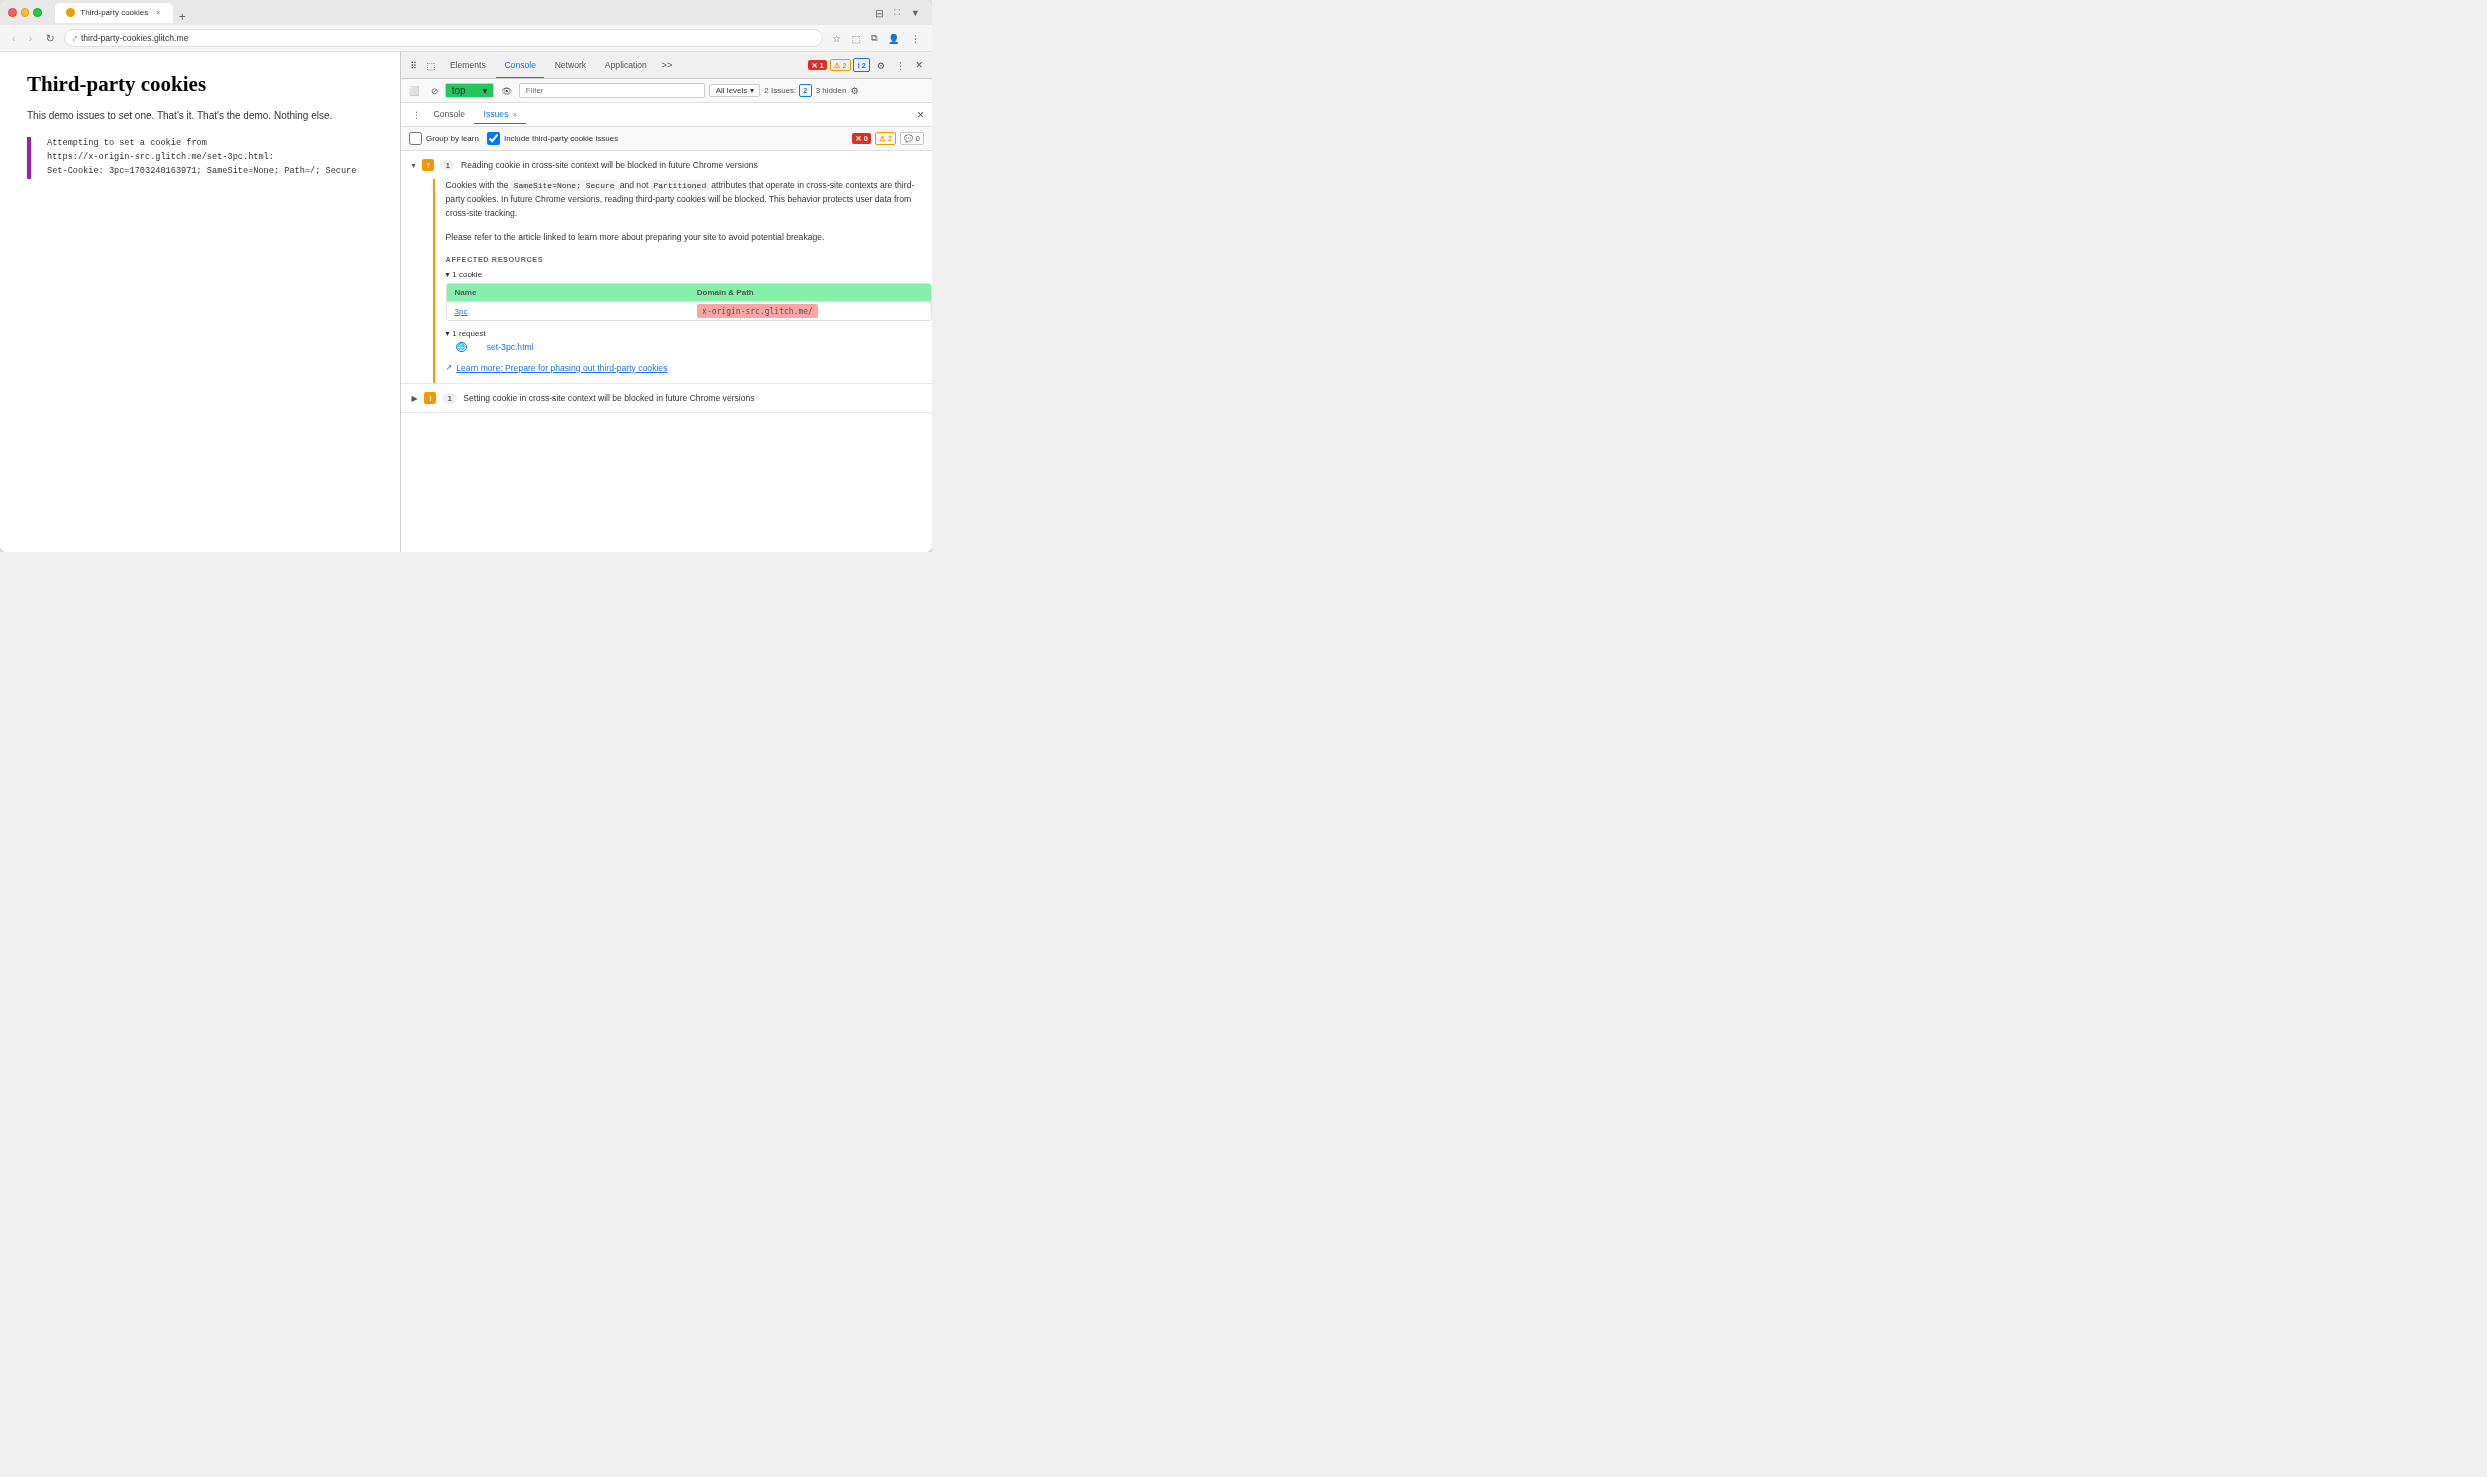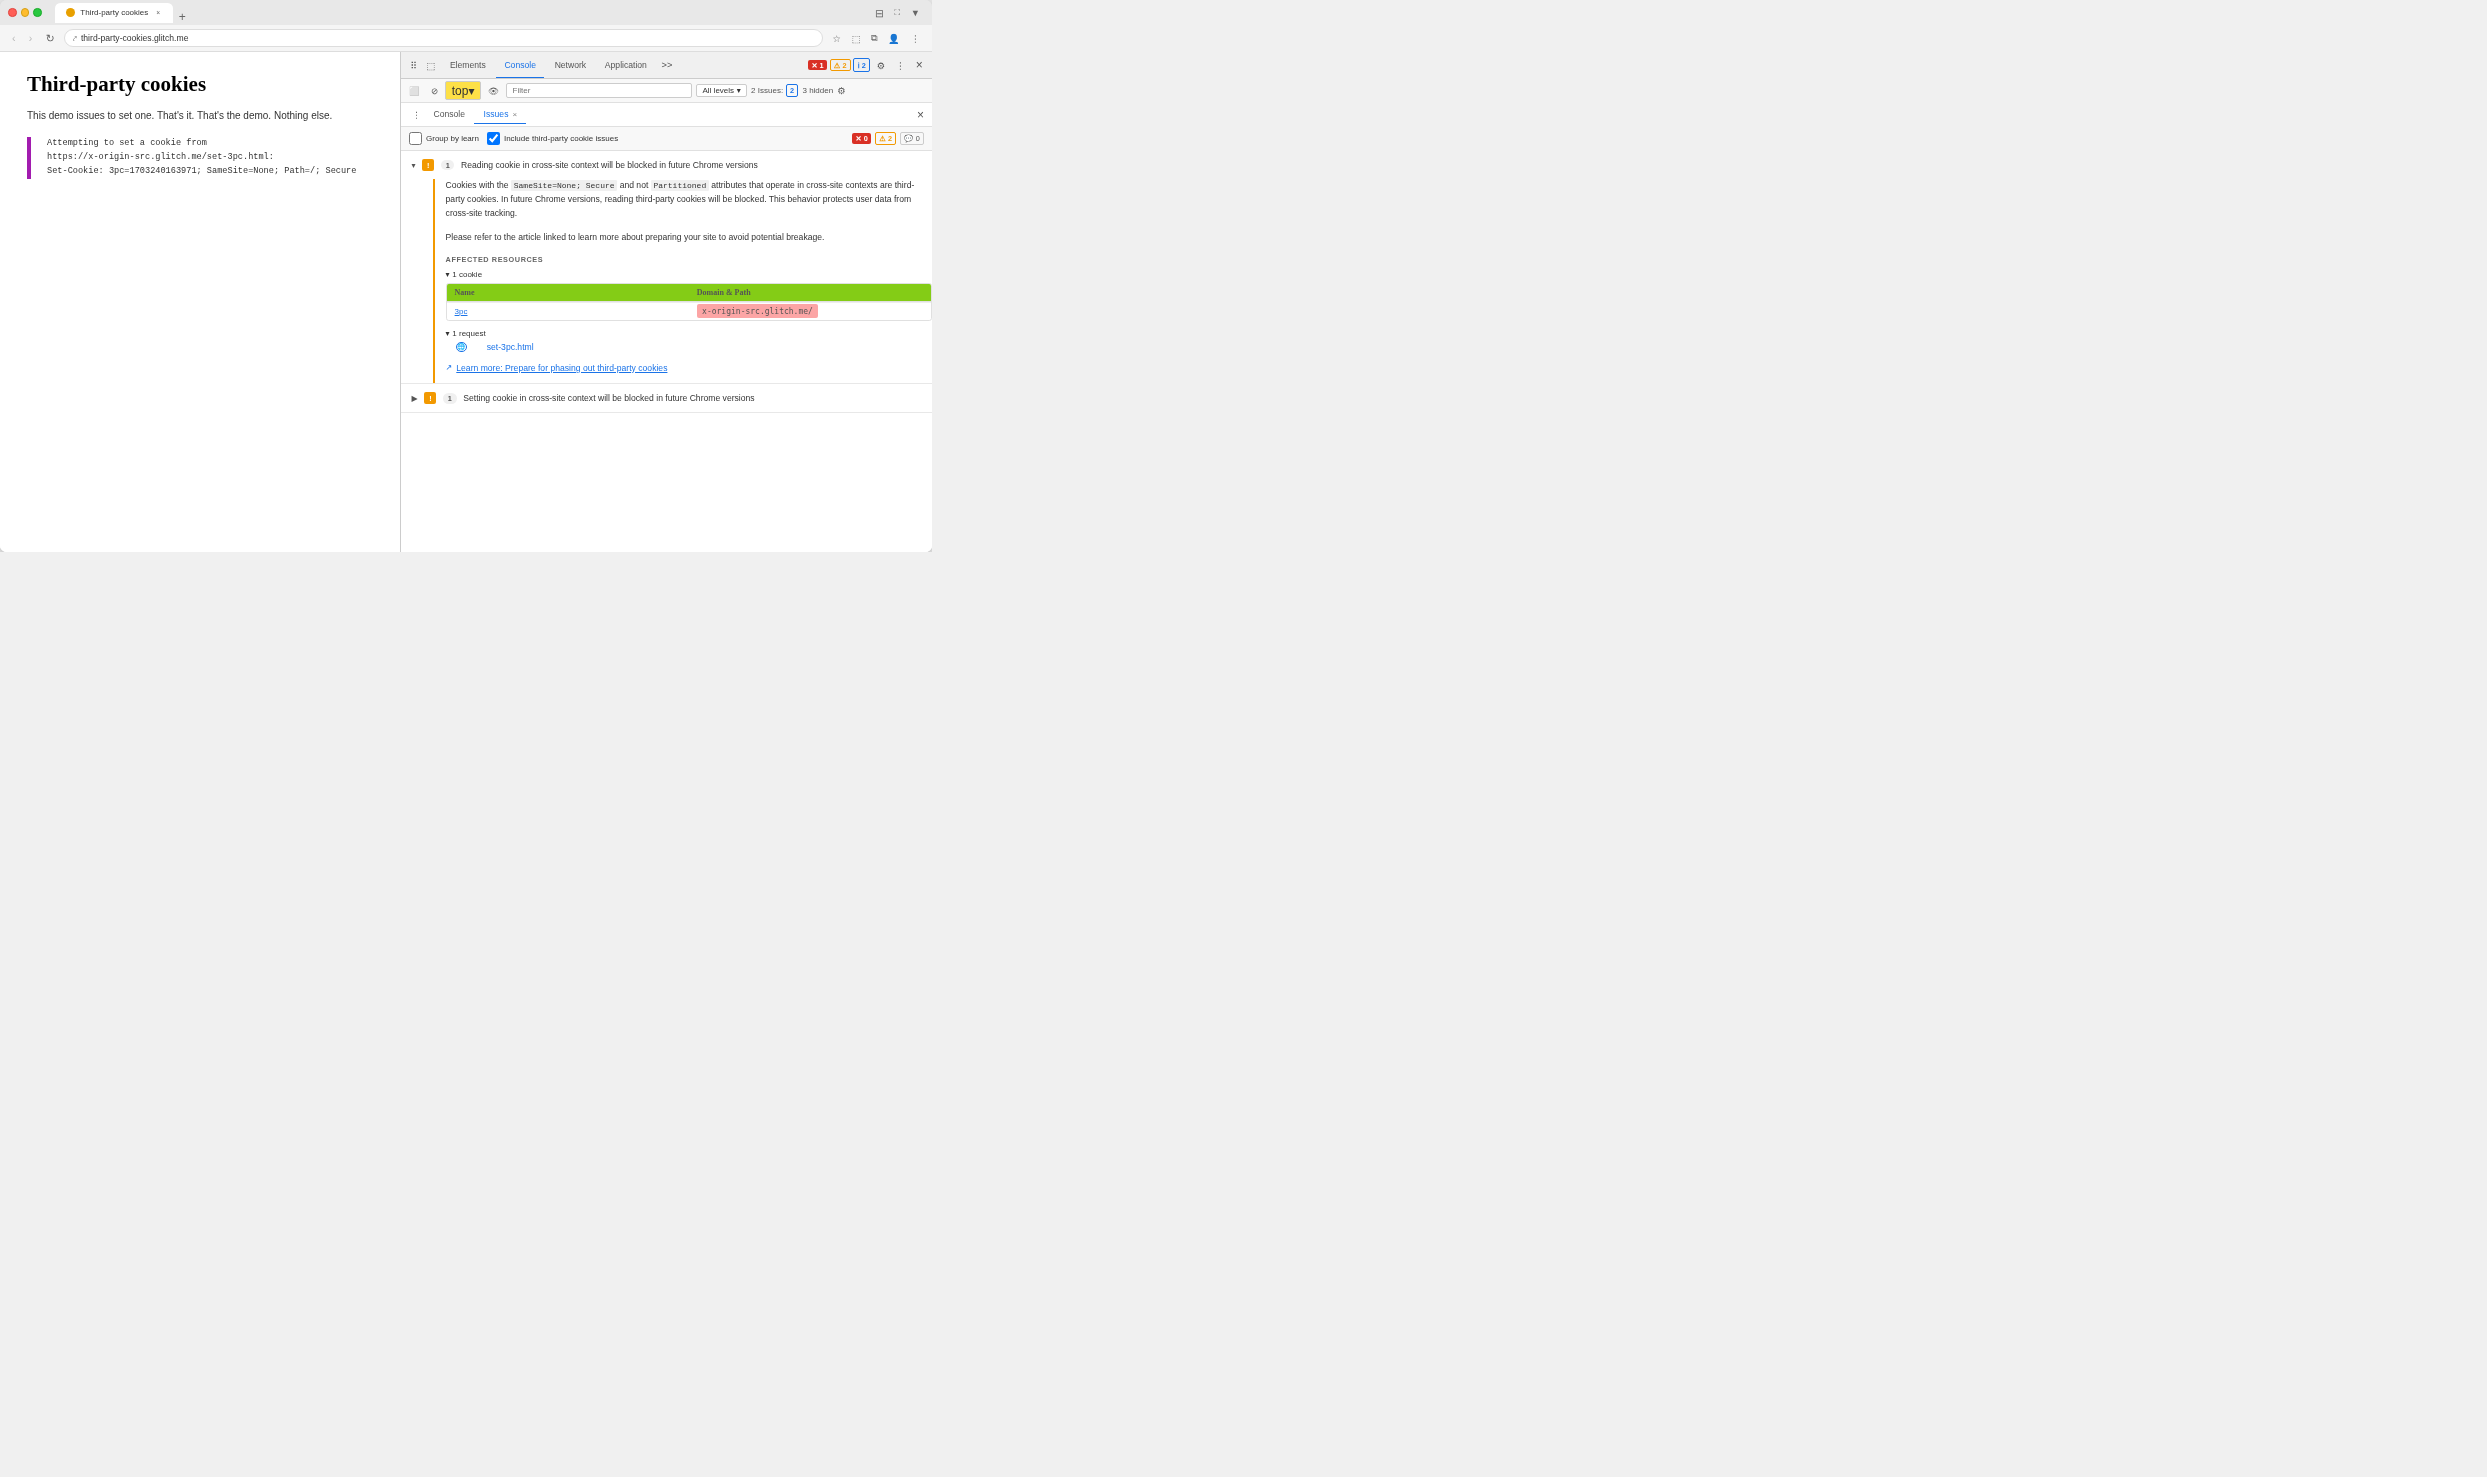--- a/index.html
+++ b/index.html
@@ -47,21 +47,21 @@
     .dt-tab { padding: 2.7px 8px; font-size: 8.6px; color: #555; cursor: pointer; border-bottom: 1.3px solid transparent; height: 100%; display: flex; align-items: center; }
     .dt-tab.active { color: #1a73e8; border-bottom: 1.3px solid #1a73e8; }
     .error-badge { background: #d93025; color: #fff; border-radius: 2px; padding: 0.7px 3.3px; font-size: 7.3px; font-weight: 600; display: flex; align-items: center; gap: 2px; }
     .warn-badge { background: none; color: #f29900; border-radius: 2px; padding: 0.7px 3.3px; font-size: 7.3px; font-weight: 600; display: flex; align-items: center; gap: 2px; border: 0.7px solid #f29900; }
     .info-badge { background: none; color: #1a73e8; border-radius: 2px; padding: 0.7px 3.3px; font-size: 7.3px; font-weight: 600; display: flex; align-items: center; gap: 2px; border: 0.7px solid #1a73e8; }
     .dt-close-btn { background: none; border: none; cursor: pointer; color: #555; font-size: 12px; padding: 1.3px 4px; border-radius: 2px; }
 
     
     .console-toolbar { background: #f8f8f8; border-bottom: 0.7px solid #e0e0e0; padding: 2.7px 5.3px; display: flex; align-items: center; gap: 4px; height: 24px; }
     .ct-icon-btn { background: none; border: none; cursor: pointer; color: #555; padding: 2px 3.3px; border-radius: 2px; font-size: 8.6px; }
-    .ct-dropdown { display: flex; align-items: center; gap: 0; border: 0.7px solid #ccc; border-radius: 2px; padding: 1.3px 5.3px; font-size: 12px; cursor: pointer; background: #fde047; color: #333; }
+    .ct-dropdown { display: flex; align-items: center; gap: 17px; border: 0.7px solid #ccc; border-radius: 2px; padding: 1.3px 5.3px; font-size: 10px; cursor: pointer; background: #22c55e; color: #333; }
     .filter-input { flex: 1; border: 0.7px solid #ccc; border-radius: 2px; padding: 2px 5.3px; font-size: 8px; max-width: 186px; }
     .levels-dropdown { display: flex; align-items: center; gap: 2.7px; border: 0.7px solid #ccc; border-radius: 2px; padding: 1.3px 5.3px; font-size: 8px; cursor: pointer; background: #fff; color: #333; }
     .issues-badge { display: flex; align-items: center; gap: 2.7px; font-size: 8px; color: #555; }
     .issues-num { background: none; color: #1a73e8; border: 0.7px solid #1a73e8; border-radius: 2px; padding: 0.7px 3.3px; font-size: 7.3px; font-weight: 600; }
     .hidden-text { font-size: 8px; color: #555; }
     .settings-icon { color: #555; cursor: pointer; font-size: 9.3px; }
 
     
     .issues-tabs { background: #fff; border-bottom: 0.7px solid #e0e0e0; display: flex; align-items: center; padding: 0 8px; height: 24px; }
     .issues-tab { padding: 4px 9.3px; font-size: 8.6px; color: #555; cursor: pointer; border-bottom: 1.3px solid transparent; display: flex; align-items: center; gap: 4px; }
@@ -85,21 +85,21 @@
     .issue-icon-warning { width: 12px; height: 12px; background: #f29900; border-radius: 2px; display: flex; align-items: center; justify-content: center; color: #fff; font-size: 7.3px; font-weight: 700; flex-shrink: 0; }
     .issue-count { background: #f0f0f0; border-radius: 6.7px; padding: 0.7px 4.7px; font-size: 7.3px; color: #555; font-weight: 600; flex-shrink: 0; }
     .issue-title { font-size: 8.6px; color: #333; font-weight: 500; flex: 1; }
     .issue-description { font-size: 8.6px; color: #333; line-height: 1.6; margin-bottom: 10.6px; }
     .issue-description code { font-family: 'Courier New', monospace; font-size: 8px; background: #f0f0f0; padding: 0.7px 2.7px; border-radius: 1.3px; }
     .affected-resources { margin-top: 8px; }
     .affected-title { font-size: 7.3px; font-weight: 700; color: #666; letter-spacing: 0.08em; text-transform: uppercase; margin-bottom: 5.3px; }
     .resource-group { margin-bottom: 8px; }
     .resource-toggle { font-size: 8px; color: #333; cursor: pointer; display: flex; align-items: center; gap: 2.7px; margin-bottom: 4px; }
     .cookie-table { border: 0.7px solid #e0e0e0; border-radius: 2.7px; overflow: hidden; font-size: 8px; }
-    .cookie-table-header { display: grid; grid-template-columns: 1fr 1fr; background: #84cc16; border-bottom: 0.7px solid #e0e0e0; font-family: Liberation Serif, serif; }
+    .cookie-table-header { display: grid; grid-template-columns: 1fr 1fr; background: #86efac; border-bottom: 0.7px solid #e0e0e0; }
     .cookie-table-cell { padding: 4px 8px; color: #555; font-weight: 600; font-size: 8px; }
     .cookie-table-row { display: grid; grid-template-columns: 1fr 1fr; }
     .cookie-table-row .cookie-table-cell { font-weight: 400; color: #333; border-top: 0.7px solid #eee; }
     .cookie-link { color: #1a73e8; text-decoration: underline; cursor: pointer; font-size: 8px; }
     .domain-cell { background: #fca5a5; padding: 2.7px 5.3px; border-radius: 2px; font-size: 8px; color: #555; font-family: monospace; }
     .request-link { color: #1a73e8; text-decoration: none; cursor: pointer; font-size: 8.6px; display: flex; align-items: center; gap: 20px; }
     .globe-icon { width: 10.6px; height: 10.6px; border-radius: 50%; border: 1px solid #1a73e8; display: inline-flex; align-items: center; justify-content: center; }
     .learn-more { display: flex; align-items: center; gap: 4px; margin-top: 10.6px; }
     .learn-more a { color: #1a73e8; text-decoration: underline; font-size: 8.6px; cursor: pointer; }
     .external-icon { color: #1a73e8; font-size: 8px; }

